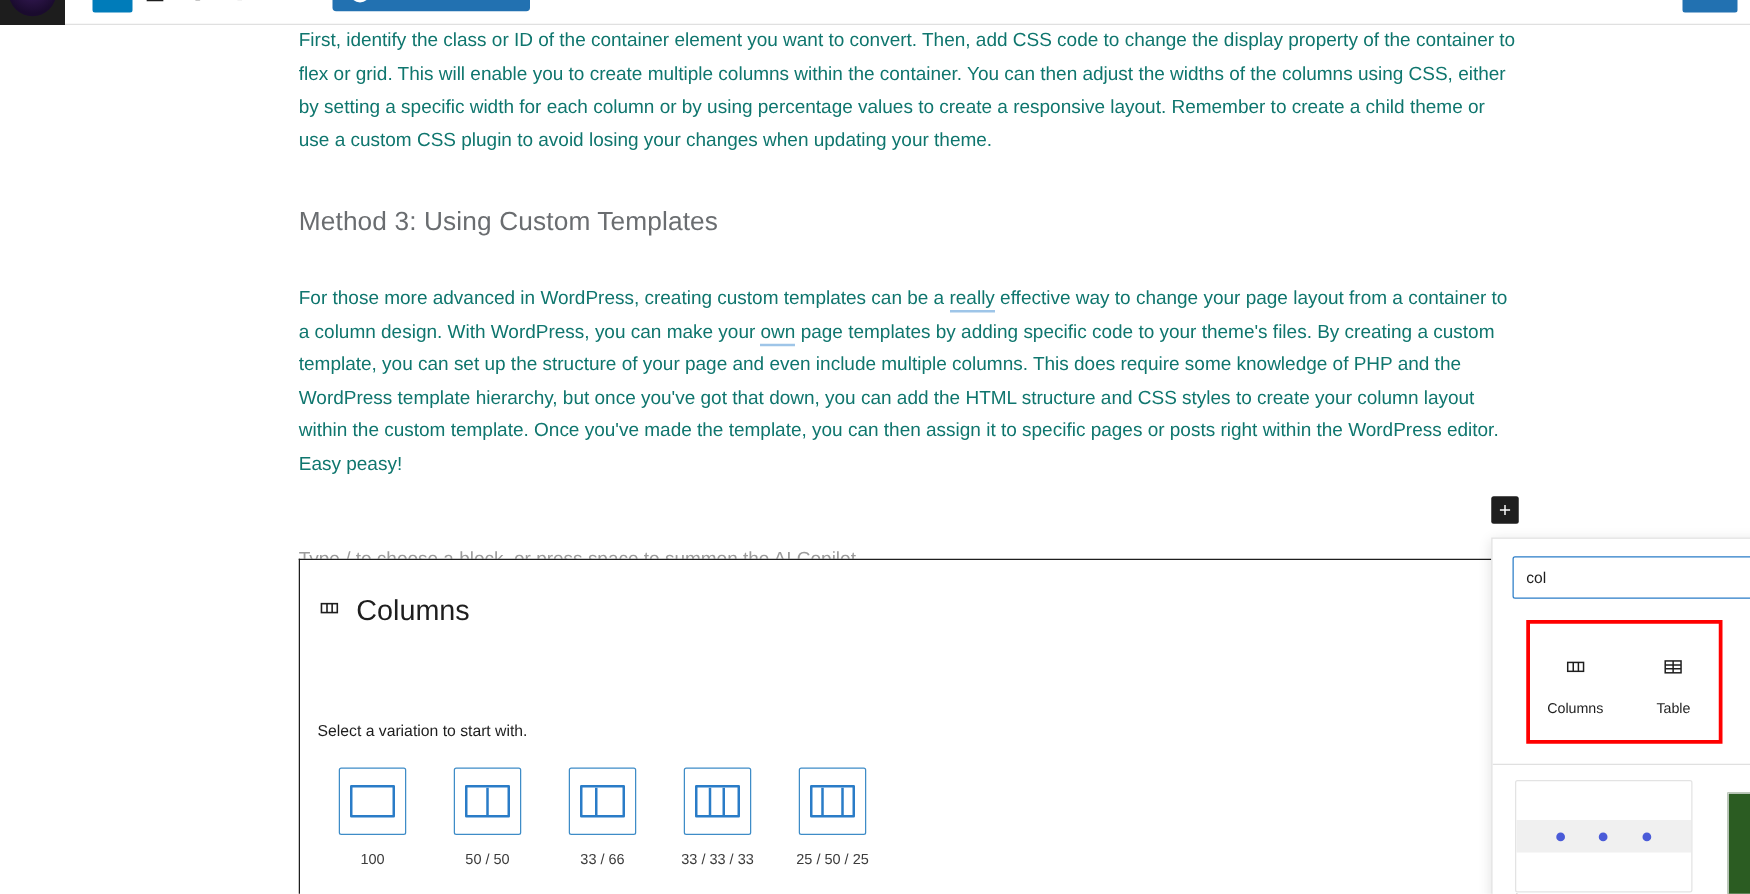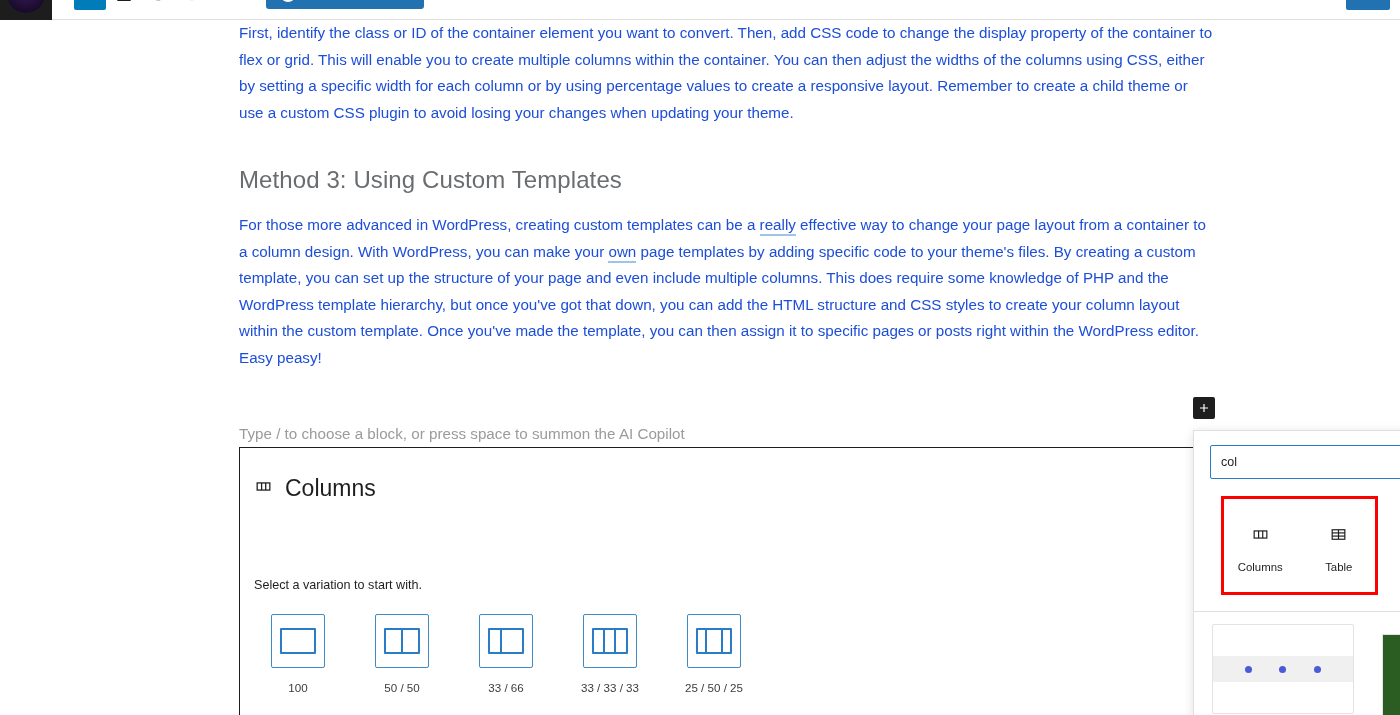--- a/index.html
+++ b/index.html
@@ -58,48 +58,48 @@
 
   
   #canvas {
     position: absolute; top: 20px; left: 0; width: 1400px; height: 695px;
     background: #ffffff; overflow: hidden;
   }
   #content-col {
     position: absolute; left: 239px; top: 0; width: 975px;
   }
   p.body-text {
-    font-size: 15.2px; line-height: 26.5px; color: #1d4ed8;
+    font-size: 15.2px; line-height: 26.5px; color: #0f766e;
     margin-bottom: 0;
   }
   .spell { text-decoration: none; border-bottom: 2px solid #9ec5e8; padding-bottom: 1px; }
 
   h2.section-heading {
-    font-size: 24px; font-weight: 400; color: #6a6d70;
-    margin: 40px 0 18px 0; letter-spacing: .1px;
+    font-size: 21px; font-weight: 400; color: #6a6d70;
+    margin: 40px 0 36px 0; letter-spacing: .1px;
   }
 
   p.placeholder-line {
     font-size: 15.2px; color: #9b9b9b; line-height: 26px;
   }
 
   
   #columns-block {
     position: absolute; left: 239px; top: 427px;
     width: 975px; height: 288px;
     border: 1px solid #1e1e1e; border-bottom: none;
     background: #fff;
     padding: 27px 0 0 14px;
   }
   #columns-header { display: flex; align-items: center; gap: 12px; }
   #columns-header .title { font-size: 23px; font-weight: 400; color: #1e1e1e; }
 
   #variation-prompt { font-size: 12.6px; color: #1e1e1e; margin: 76px 0 0 0; }
 
-  #variation-row { display: flex; gap: 16px; margin-top: 22px; text-align: center; }
+  #variation-row { display: flex; gap: 4px; margin-top: 22px; text-align: center; }
   .variation { width: 88px; display: flex; flex-direction: column; align-items: center; cursor: pointer; }
   .variation .tile {
     width: 54px; height: 54px; border: 1px solid #3e8cc7; border-radius: 2px;
     display: flex; align-items: center; justify-content: center; background: #fff;
   }
   .variation .mini {
     display: flex; width: 36px; height: 26px;
     border: 2px solid #2a7cc7; border-radius: 1px; overflow: hidden;
   }
   .variation .mini > i { display: block; height: 100%; border-right: 2px solid #2a7cc7; }

